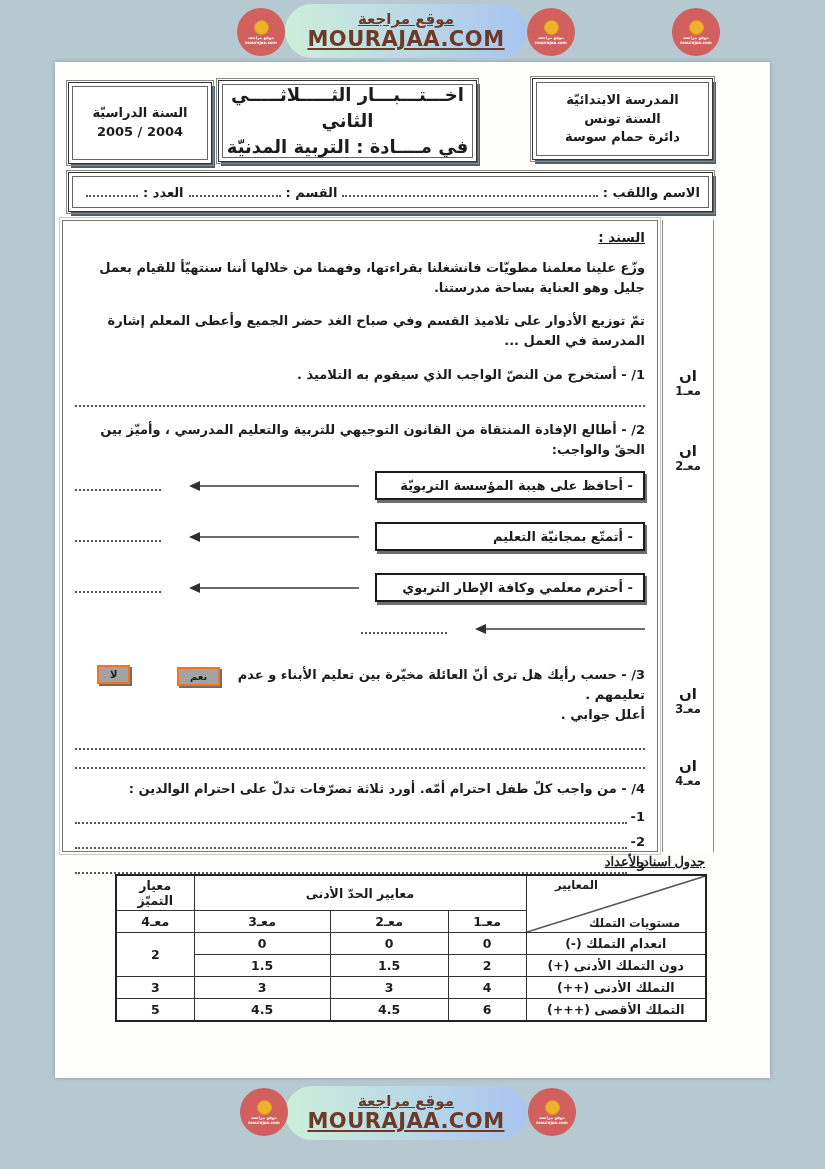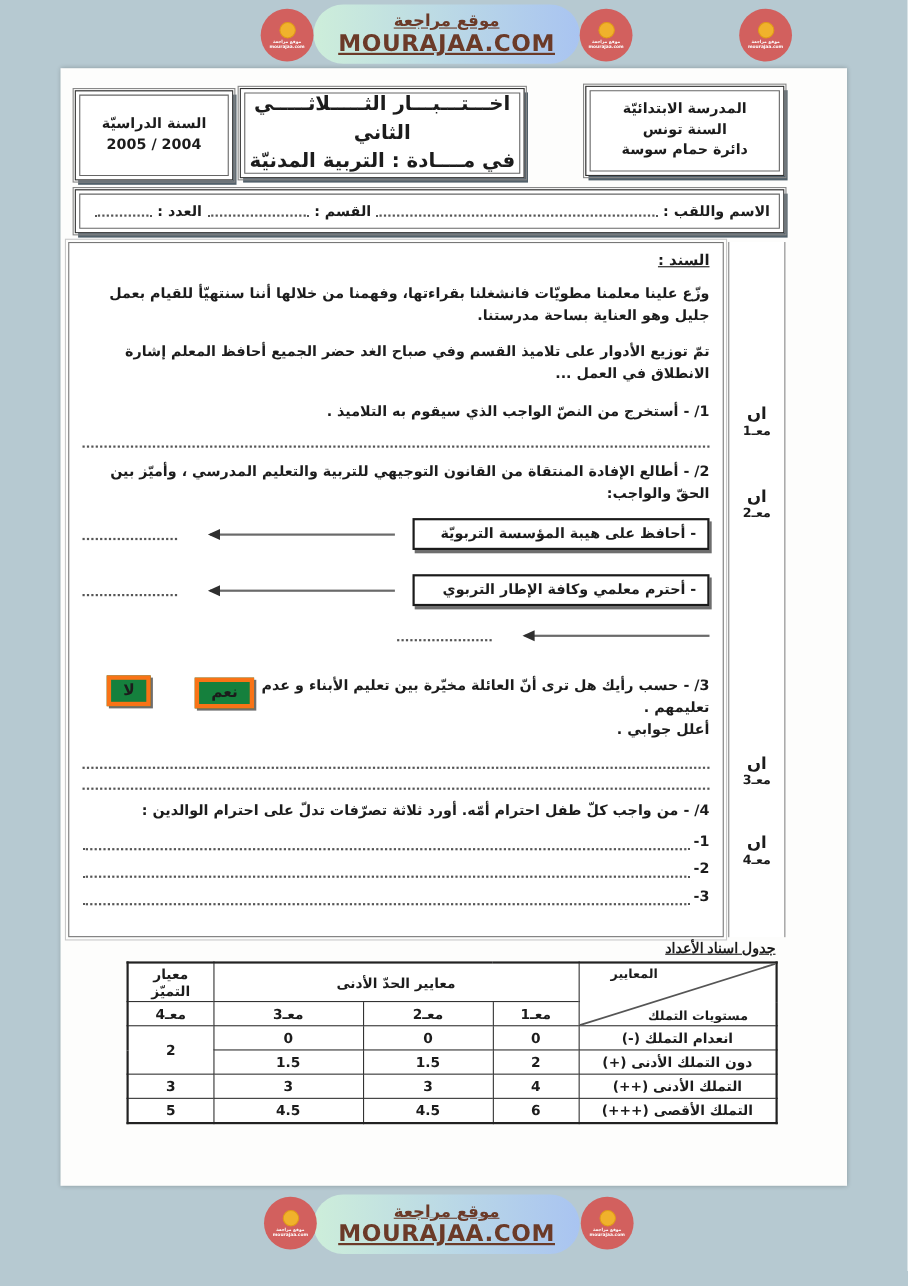--- a/index.html
+++ b/index.html
@@ -69,22 +69,22 @@
   }
   .duty-arrow { width:168px; height:2px; background:#6a6a6a; position:relative; flex:none; }
   .duty-arrow::after {
     content:""; position:absolute; left:-2px; top:-4px;
     border-right:11px solid #2f2f2f; border-top:5px solid transparent; border-bottom:5px solid transparent;
   }
   .duty-dots { width:86px; border-bottom:2px dotted #555; height:10px; margin-right:14px; flex:none; }
   .q3-wrap { position:relative; margin-top:20px; min-height:46px; }
   .q3-text { width:calc(100% - 150px); line-height:1.55;margin-top:31px; }
   .answer-box {
-    position:absolute; background:#15803d; border:4px solid #f97316;
-    box-shadow:2px 2px 0 #6e6e6e; padding:2px 11px; font-size:14px;
+    position:absolute; background:#a3a3a3; border:2px solid #f97316;
+    box-shadow:2px 2px 0 #6e6e6e; padding:2px 11px; font-size:10px;
   }
   .yes-box { left:102px; top:2px; }
   .no-box  { left:22px;  top:0px; }
   .q4-item { display:flex; direction:rtl; align-items:flex-end; margin-top:10px; }
   .q4-item .num { flex:none; margin-left:4px; }
   .q4-item .dotline { flex:1; }
   
   .marker-col {
     position:absolute; left:607px; top:158px; width:52px; height:632px;
     border-left:1px solid #888; border-right:1px solid #888; background:#fff;
@@ -157,29 +157,34 @@
     <span class="fill fill-name"></span>
     <span>القسم :</span>
     <span class="fill fill-class"></span>
     <span>العدد :</span>
     <span class="fill fill-num"></span>
   </div>
 
   <div class="content-box">
     <div class="sanad-title">السند :</div>
     <div class="sanad-para">وزّع علينا معلمنا مطويّات فانشغلنا بقراءتها، وفهمنا من خلالها أننا سنتهيّأ للقيام بعمل جليل وهو العناية بساحة مدرستنا.</div>
-    <div class="sanad-para">تمّ توزيع الأدوار على تلاميذ القسم وفي صباح الغد حضر الجميع أحافظ المعلم إشارة الانطلاق في العمل ...</div>
+    <div class="sanad-para">تمّ توزيع الأدوار على تلاميذ القسم وفي صباح الغد حضر الجميع وأعطى المعلم إشارة المدرسة في العمل ...</div>
 
     <div class="q-line">1/ - أستخرج من النصّ الواجب الذي سيقوم به التلاميذ .</div>
     <div class="dotline after-q1"></div>
 
     <div class="q-line">2/ - أطالع الإفادة المنتقاة من القانون التوجيهي للتربية والتعليم المدرسي ، وأميّز بين الحقّ والواجب:</div>
 
     <div class="duty-row first">
       <div class="duty-box">- أحافظ على هيبة المؤسسة التربويّة</div>
+      <div class="duty-arrow"></div>
+      <div class="duty-dots"></div>
+    </div>
+    <div class="duty-row">
+      <div class="duty-box">- أتمتّع بمجانيّة التعليم</div>
       <div class="duty-arrow"></div>
       <div class="duty-dots"></div>
     </div>
     <div class="duty-row">
       <div class="duty-box">- أحترم معلمي وكافة الإطار التربوي</div>
       <div class="duty-arrow"></div>
       <div class="duty-dots"></div>
     </div>
     <div class="duty-row">
       <div class="duty-arrow"></div>

